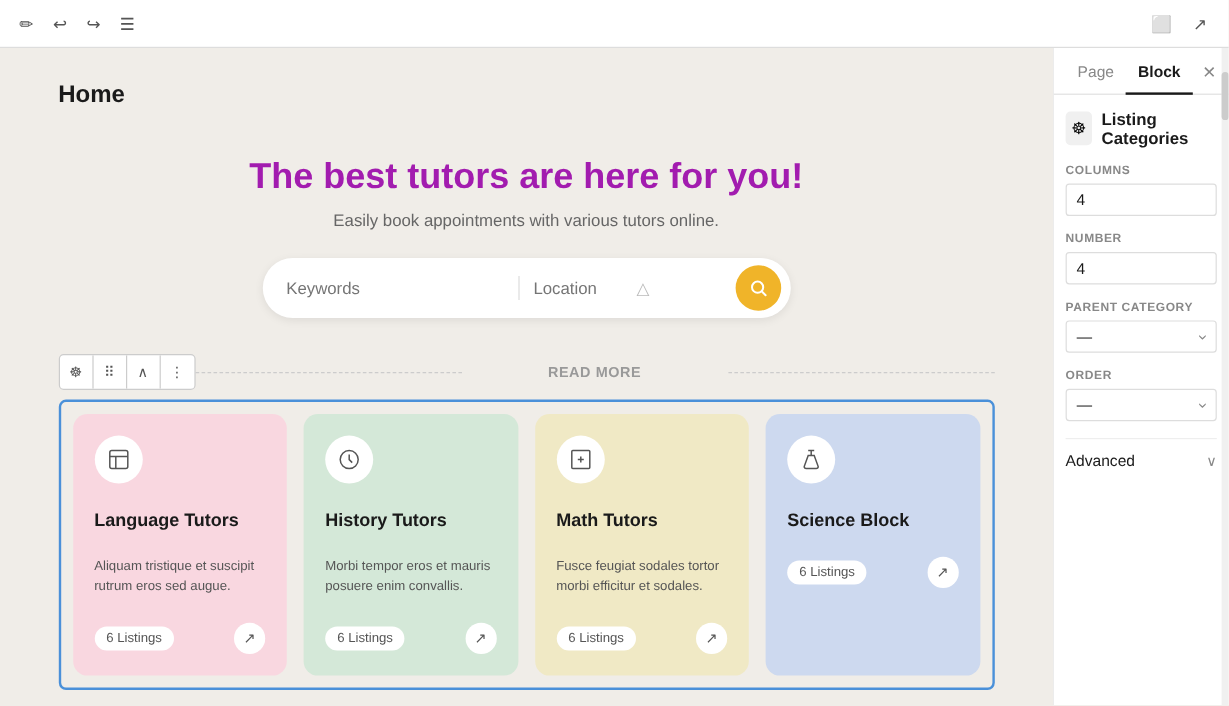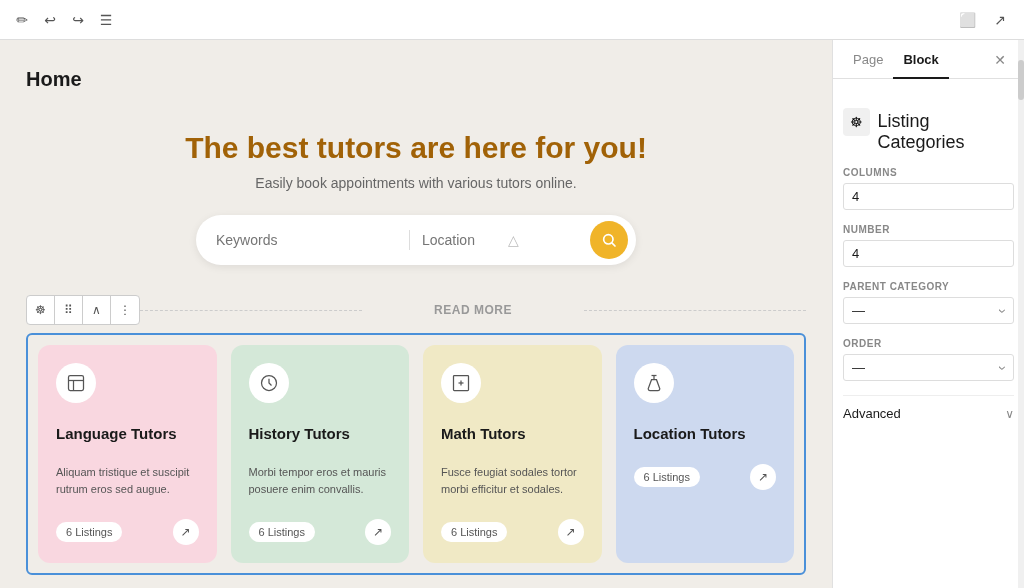--- a/index.html
+++ b/index.html
@@ -60,21 +60,21 @@
     }
 
     .hero-section {
       text-align: center;
       margin-bottom: 30px;
     }
 
     .hero-heading {
       font-size: 30px;
       font-weight: 800;
-      color: #a16207;
+      color: #a21caf;
       margin-bottom: 10px;
     }
 
     .hero-subtext {
       font-size: 14px;
       color: #666;
       margin-bottom: 24px;
     }
 
     
@@ -243,21 +243,21 @@
       background: #fff;
       border-radius: 50%;
       display: flex; align-items: center; justify-content: center;
       font-size: 12px;
       color: #555;
       cursor: pointer;
     }
 
     
     .right-panel {
-      width: 192px;
+      width: 147px;
       background: #fff;
       border-left: 1px solid #e0e0e0;
       flex-shrink: 0;
       overflow-y: auto;
       position: relative;
     }
 
     .panel-scroll-indicator {
       position: absolute;
       right: 0;
@@ -320,24 +320,23 @@
 
     .panel-block-icon {
       width: 28px; height: 28px;
       background: #f0f0f0;
       border-radius: 4px;
       display: flex; align-items: center; justify-content: center;
       font-size: 14px;
     }
 
     .panel-block-label {
-      font-size: 18px;
-      font-weight: 400;
-      color: #1a1a1a;
-      margin-top: 20px;
+      font-size: 14px;
+      font-weight: 700;
+      color: #1a1a1a;
     }
 
     .panel-field-group {
       margin-bottom: 14px;
     }
 
     .panel-field-label {
       font-size: 10px;
       font-weight: 700;
       color: #888;
@@ -509,21 +508,21 @@
         </div>
 
         <div class="category-card card-blue">
           <div class="card-icon">
             <svg width="20" height="20" viewBox="0 0 24 24" fill="none" stroke="#555" stroke-width="1.5">
               <line x1="9" y1="3" x2="15" y2="3"></line>
                 <line x1="12" y1="3" x2="12" y2="8"></line>
               <path d="M9 8 L5 19 Q5 21 7 21 L17 21 Q19 21 19 19 L15 8 Z"></path>
             </svg>
           </div>
-          <div class="card-title">Location Tutors</div>
+          <div class="card-title">Science Block</div>
           <div class="card-footer">
             <span class="listings-badge">6 Listings</span>
             <div class="arrow-btn">↗</div>
           </div>
         </div>
 
       </div>
     </div>
   </div>
 

